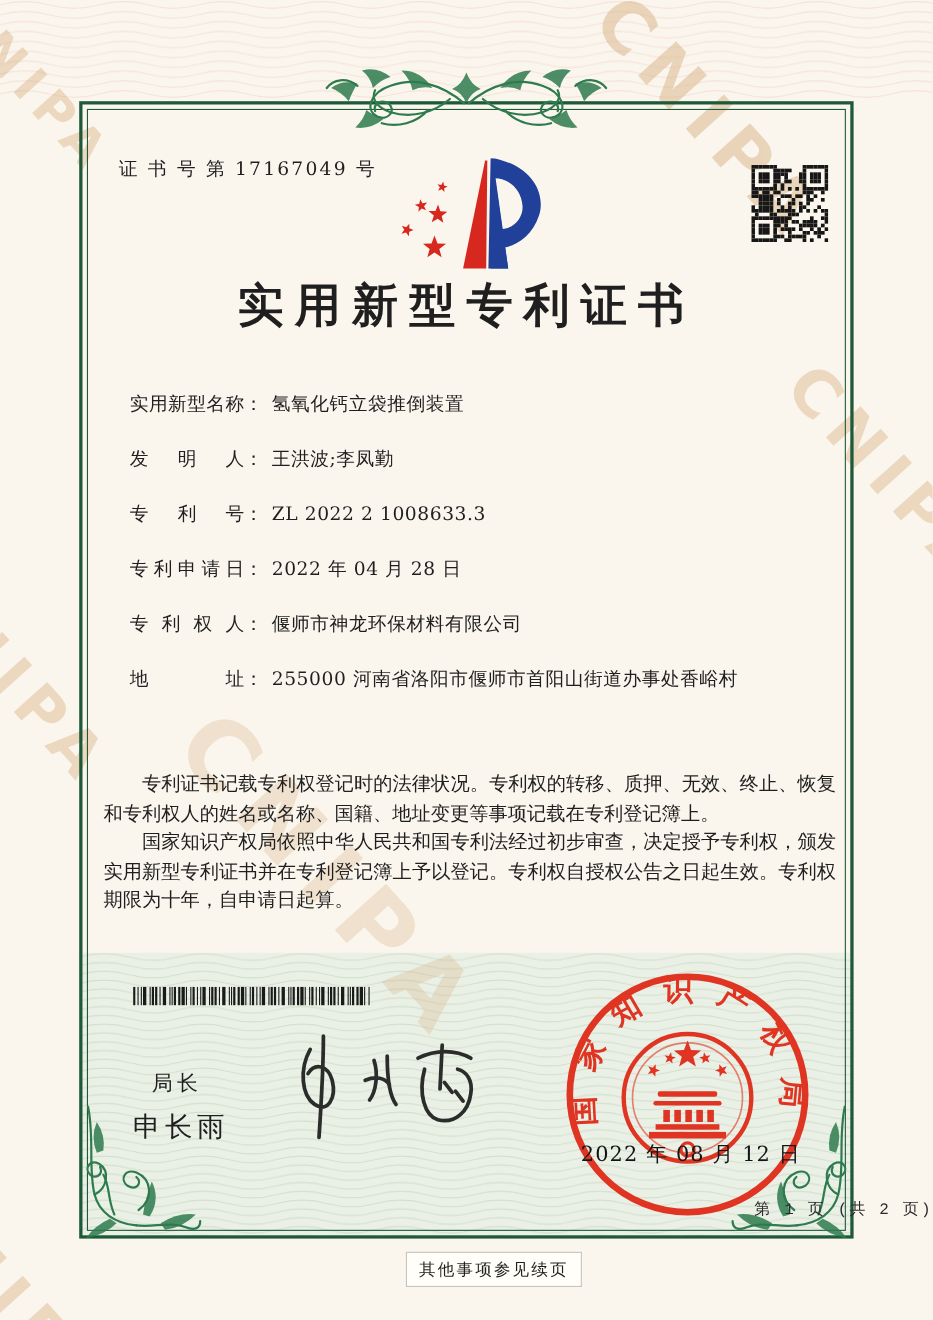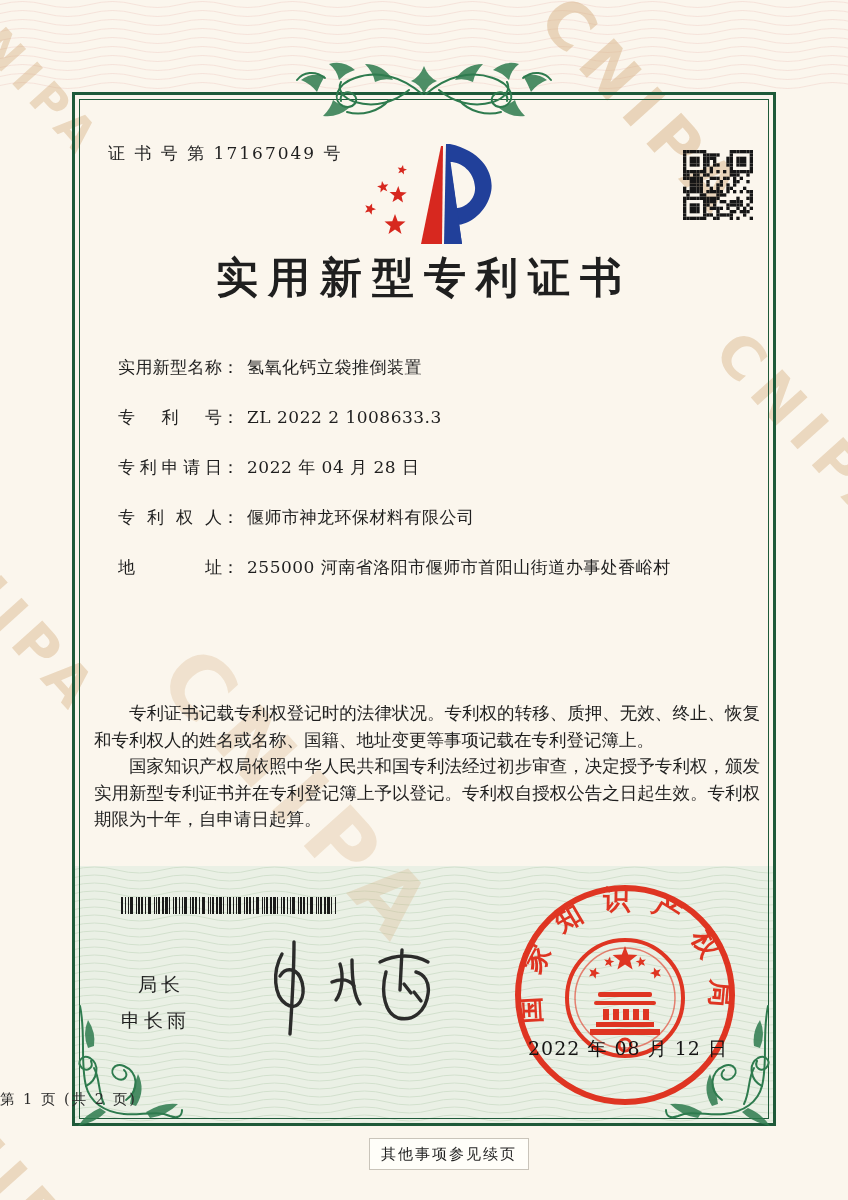--- a/index.html
+++ b/index.html
@@ -46,30 +46,30 @@
   .flabel{display:inline-block;width:104px;text-align:justify;text-align-last:justify;}
   .fcolon{display:inline-block;margin-right:8px;}
   .fvalue{letter-spacing:.5px;}
   .fvalue-date{display:inline-block;width:168px;}
   .paras{position:absolute;left:94px;top:700px;width:666px;z-index:5;
          font-size:17.5px;line-height:26.5px;text-align:justify;}
   .paras p{margin:0;text-indent:2em;}
   .barcode{position:absolute;left:121px;top:897px;z-index:5;fill:#1a1a1a;}
   .sig-title{position:absolute;left:138px;top:972px;font-size:19px;letter-spacing:4px;z-index:5;
              font-family:"DejaVu Sans","Liberation Sans",sans-serif;}
-  .sig-name{position:absolute;left:121px;top:1008px;font-size:19px;letter-spacing:4px;z-index:5;
+  .sig-name{position:absolute;left:121px;top:1008px;font-size:25px;letter-spacing:4px;z-index:5;
             font-family:"DejaVu Sans","Liberation Sans",sans-serif;}
   .sig-script{position:absolute;left:248px;top:938px;z-index:5;}
   .seal{position:absolute;left:510px;top:880px;z-index:6;opacity:.95;}
   .seal-arc-text{font-family:"DejaVu Sans","Liberation Sans",sans-serif;font-weight:bold;
                  font-size:27px;letter-spacing:20px;fill:var(--seal-red);}
   .seal-date{position:absolute;left:528px;top:1036px;font-size:19px;letter-spacing:1px;
              color:#141414;z-index:7;}
-  .page-num{position:absolute;left:0;top:1090px;width:848px;text-align:left;
-            font-size:14.5px;letter-spacing:2px;z-index:5;color:#2b2b2b;}
+  .page-num{position:absolute;left:0;top:1090px;width:848px;text-align:right;
+            font-size:14.5px;letter-spacing:2px;z-index:5;color:#2b2b2b;font-family:Liberation Mono, monospace;}
   .cont-note{position:absolute;left:325px;top:1138px;width:158px;height:30px;line-height:30px;
              text-align:center;font-size:15px;letter-spacing:2px;background:#fffef9;
              border:1px solid #c9c4ba;z-index:5;margin-left:44px;}
 </style>
 </head>
 <body>
 
 <div class="page">
 
   <svg class="pinkwaves" width="848" height="90">
@@ -413,20 +413,23 @@
       <rect x="66.67" y="66.67" width="3.33" height="3.33"></rect>
     </svg>
 
   <h1 class="title">实用新型专利证书</h1>
 
   <div class="fields">
     <div class="frow">
       <span class="flabel">实用新型名称</span><span class="fcolon">：</span><span class="fvalue">氢氧化钙立袋推倒装置</span>
     </div>
     <div class="frow">
+      <span class="flabel">发明人</span><span class="fcolon">：</span><span class="fvalue">王洪波;李凤勤</span>
+    </div>
+    <div class="frow">
       <span class="flabel">专利号</span><span class="fcolon">：</span><span class="fvalue">ZL 2022 2 1008633.3</span>
     </div>
     <div class="frow">
       <span class="flabel">专利申请日</span><span class="fcolon">：</span><span class="fvalue">2022 年 04 月 28 日</span>
     </div>
     <div class="frow">
       <span class="flabel">专利权人</span><span class="fcolon">：</span><span class="fvalue">偃师市神龙环保材料有限公司</span>
     </div>
     <div class="frow">
       <span class="flabel">地址</span><span class="fcolon">：</span><span class="fvalue">255000 河南省洛阳市偃师市首阳山街道办事处香峪村</span>

